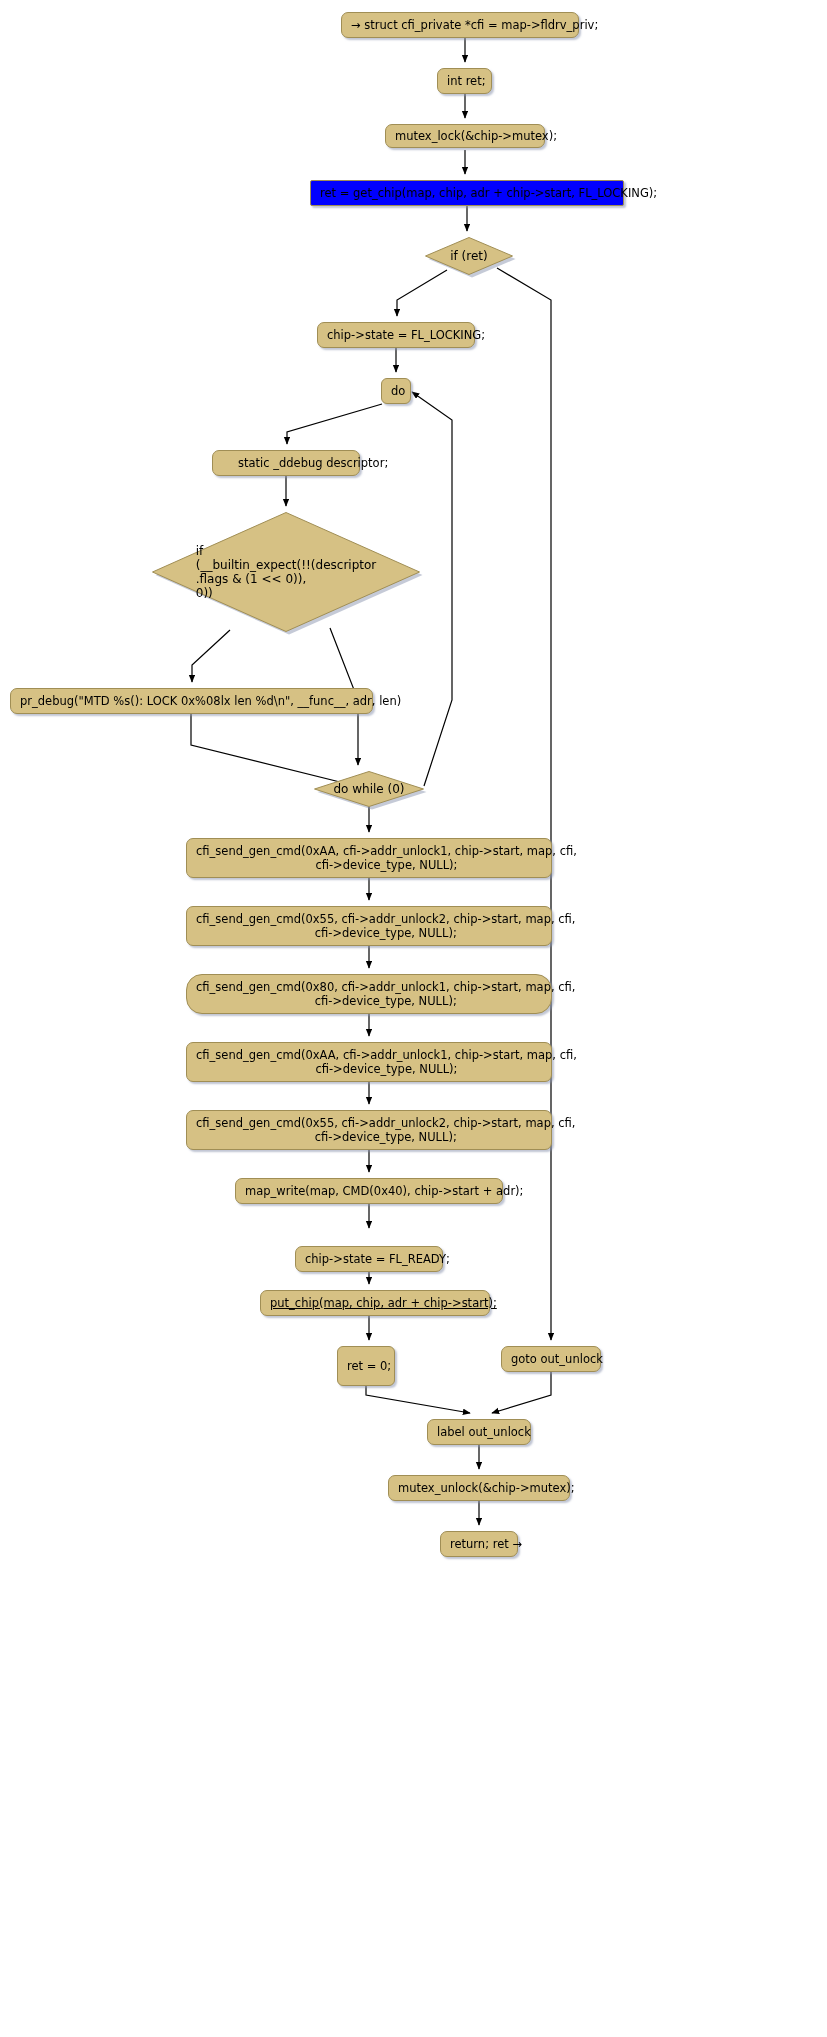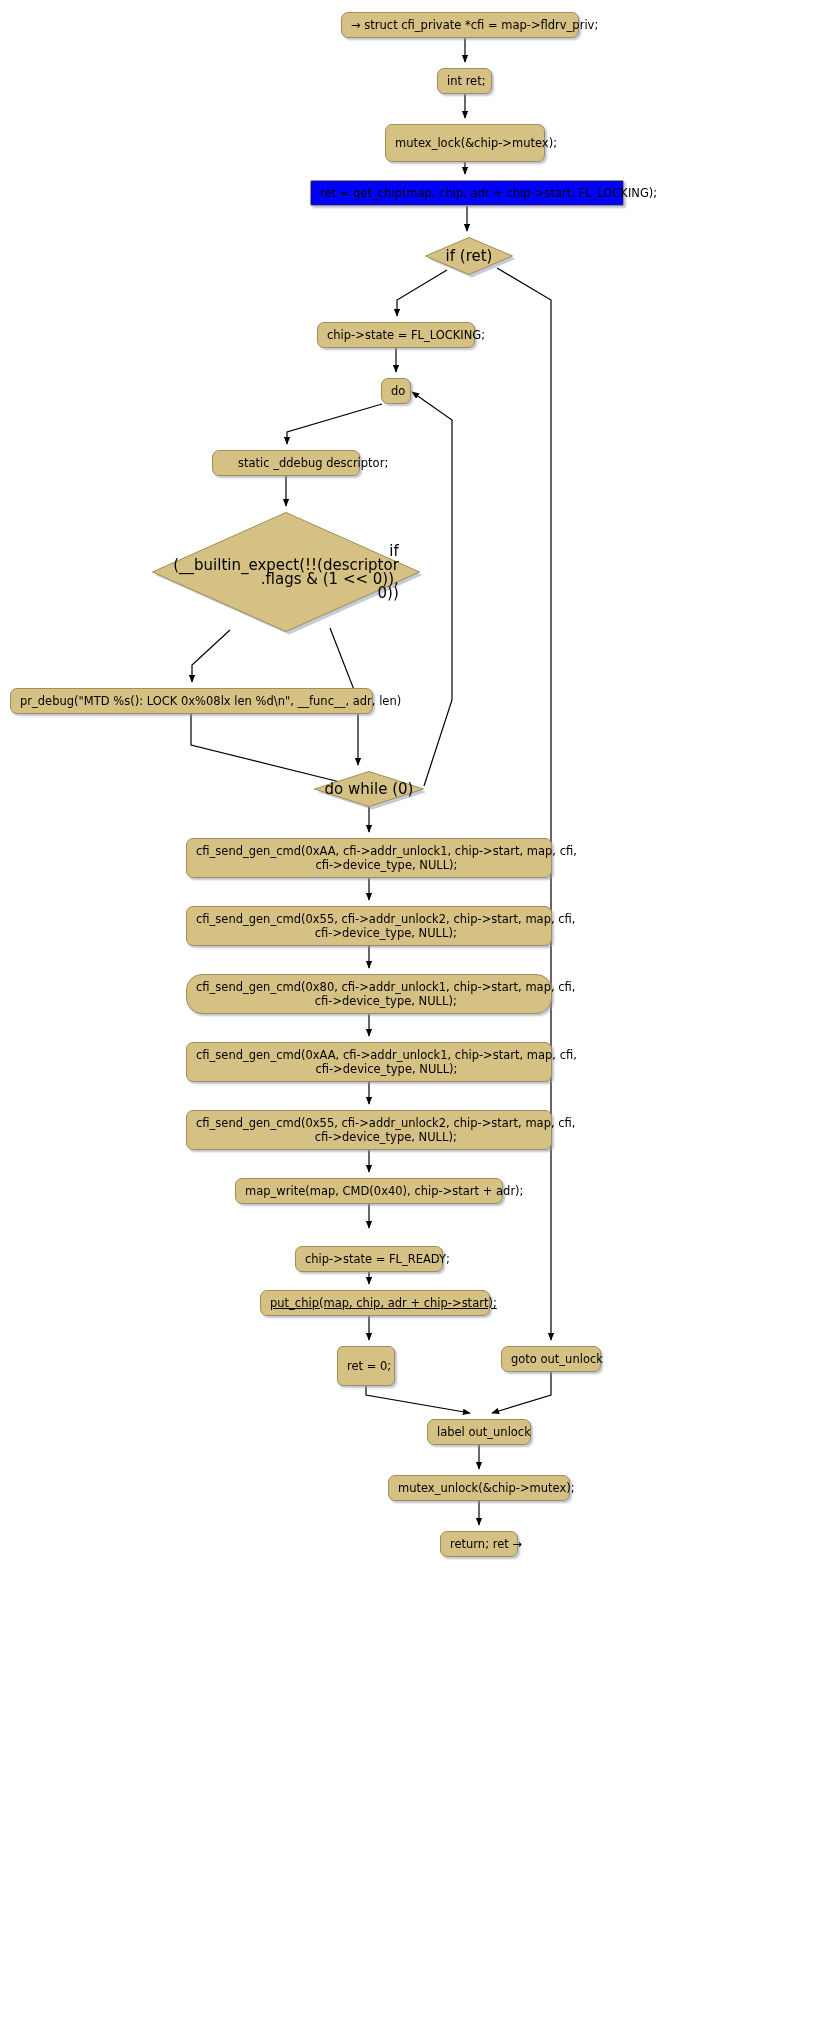--- a/index.html
+++ b/index.html
@@ -61,22 +61,22 @@
     overflow: visible;
   }
   .diamondwrap > .dlabel {
     position: absolute;
     left: 0; top: 0;
     width: 100%;
     height: 100%;
     display: flex;
     align-items: center;
     justify-content: center;
-    text-align: right;
-    font-size: 15px;
+    text-align: left;
+    font-size: 12px;
     line-height: 14px;
     color: #000;
     white-space: pre;
   }
 </style>
 </head>
 <body>
 
 <div id="canvas">
   <svg class="edges" viewBox="0 0 827 2037">
@@ -110,31 +110,31 @@
         <path d="M369,1316 L369,1340" fill="none" stroke="#000000" stroke-width="1.2" marker-end="url(#arrowhead)"></path>
         <path d="M366,1372 L366,1395 L470,1413" fill="none" stroke="#000000" stroke-width="1.2" marker-end="url(#arrowhead)"></path>
         <path d="M551,1372 L551,1395 L492,1413" fill="none" stroke="#000000" stroke-width="1.2" marker-end="url(#arrowhead)"></path>
         <path d="M479,1445 L479,1469" fill="none" stroke="#000000" stroke-width="1.2" marker-end="url(#arrowhead)"></path>
         <path d="M479,1501 L479,1525" fill="none" stroke="#000000" stroke-width="1.2" marker-end="url(#arrowhead)"></path>
       </g>
   </svg>
   <div id="node-layer">
       <div class="node act" style="left: 341px; top: 12px; width: 238px; height: 26px;"><span>→ struct cfi_private *cfi = map-&gt;fldrv_priv;</span></div>
       <div class="node act" style="left: 437px; top: 68px; width: 55px; height: 26px;"><span>int ret;</span></div>
-      <div class="node act" style="left: 385px; top: 124px; width: 160px; height: 38px;"><span>mutex_lock(&amp;chip-&gt;mutex);</span></div>
+      <div class="node act" style="left: 385px; top: 124px; width: 160px; height: 24px;"><span>mutex_lock(&amp;chip-&gt;mutex);</span></div>
       <div class="node act highlight" style="left: 310px; top: 180px; width: 314px; height: 26px;"><span>ret = get_chip(map, chip, adr + chip-&gt;start, FL_LOCKING);</span></div>
       <div class="diamondwrap" style="left: 425px; top: 237px; width: 88px; height: 38px;">
         <svg width="92" height="42">
           <polygon points="47 3.5 90.5 22 47 40.5 3.5 22" fill="rgba(140,150,175,0.5)"></polygon>
           <polygon points="44 0.5 87.5 19 44 37.5 0.5 19" fill="#D6C184" stroke="#A08E55" stroke-width="1"></polygon>
         </svg>
         <div class="dlabel">if (ret)</div>
       </div>
       <div class="node act" style="left: 317px; top: 322px; width: 158px; height: 26px;"><span>chip-&gt;state = FL_LOCKING;</span></div>
-      <div class="node act" style="left: 381px; top: 378px; width: 30px; height: 26px;"><span>do</span></div>
+      <div class="node act" style="left: 381px; top: 378px; width: 30px; height: 26px; border-radius: 6px;"><span>do</span></div>
       <div class="node act" style="left: 212px; top: 450px; width: 148px; height: 26px; padding-left: 25px;"><span>static _ddebug descriptor;</span></div>
       <div class="diamondwrap" style="left: 152px; top: 512px; width: 268px; height: 120px;">
         <svg width="272" height="124">
           <polygon points="137 3.5 270.5 63 137 122.5 3.5 63" fill="rgba(140,150,175,0.5)"></polygon>
           <polygon points="134 0.5 267.5 60 134 119.5 0.5 60" fill="#D6C184" stroke="#A08E55" stroke-width="1"></polygon>
         </svg>
         <div class="dlabel">if
 (__builtin_expect(!!(descriptor
 .flags &amp; (1 &lt;&lt; 0)),
 0))</div>

